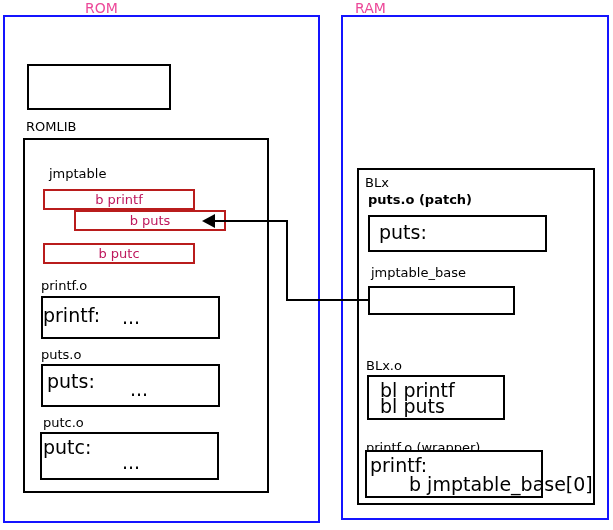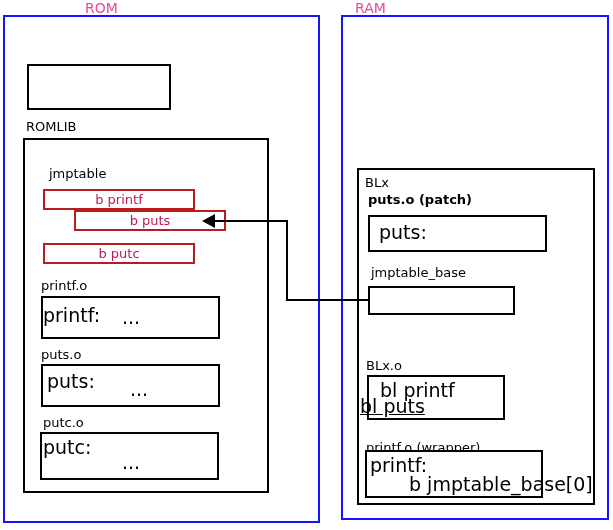--- a/index.html
+++ b/index.html
@@ -139,21 +139,21 @@
   <div class="lbl" style="left:368px; top:192px;font-weight:bold;">puts.o (patch)</div>
   <div class="box" style="left:368px; top:215px; width:179px; height:37px;"></div>
   <div class="code" style="left:379px; top:224px;">puts:</div>
 
   <div class="lbl" style="left:371px; top:265px;">jmptable_base</div>
   <div class="box" style="left:368px; top:286px; width:147px; height:29px;"></div>
 
   <div class="lbl" style="left:366px; top:358px;">BLx.o</div>
   <div class="box" style="left:367px; top:375px; width:138px; height:45px;"></div>
   <div class="code" style="left:380px; top:382px;">bl printf</div>
-  <div class="code" style="left:360px; top:398px;text-decoration:underline;">bl puts</div>
+  <div class="code" style="left:380px; top:398px;">bl puts</div>
 
   <div class="lbl" style="left:366px; top:440px;">printf.o (wrapper)</div>
   <div class="box" style="left:365px; top:450px; width:178px; height:48px;"></div>
   <div class="code" style="left:370px; top:457px;">printf:</div>
   <div class="code" style="left:409px; top:476px;">b jmptable_base[0]</div>
 
   <div>
 
     <div class="line-h" style="left:286px; top:299px; width:84px;"></div>
 

